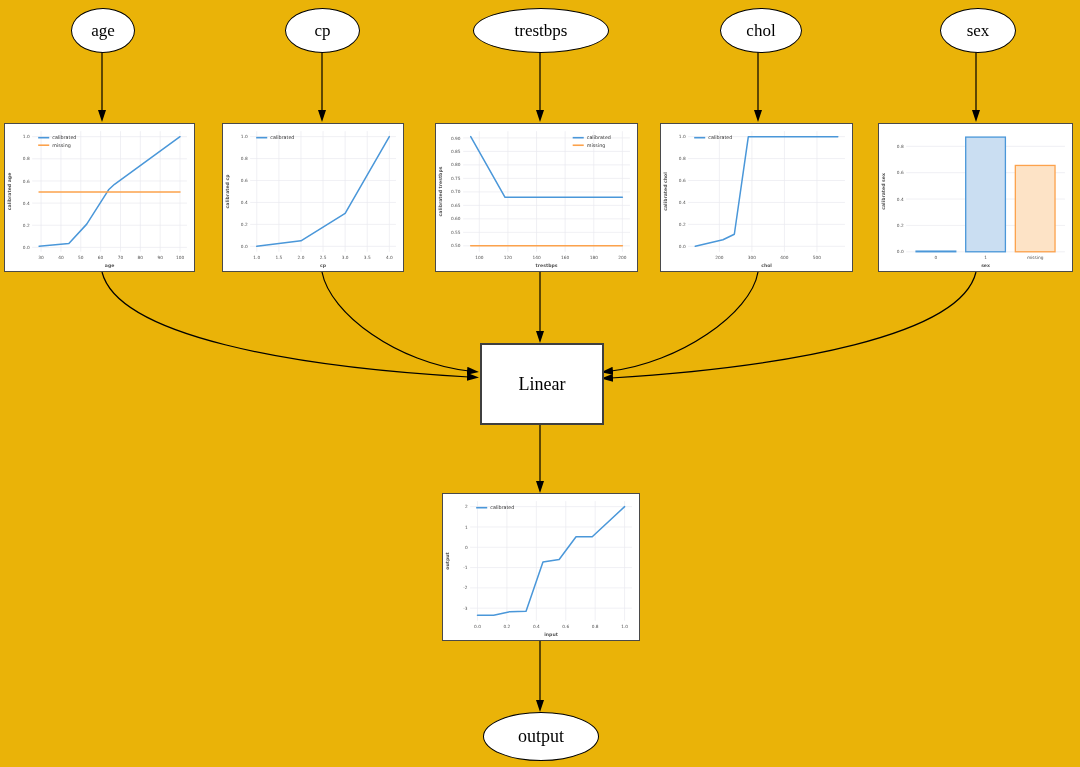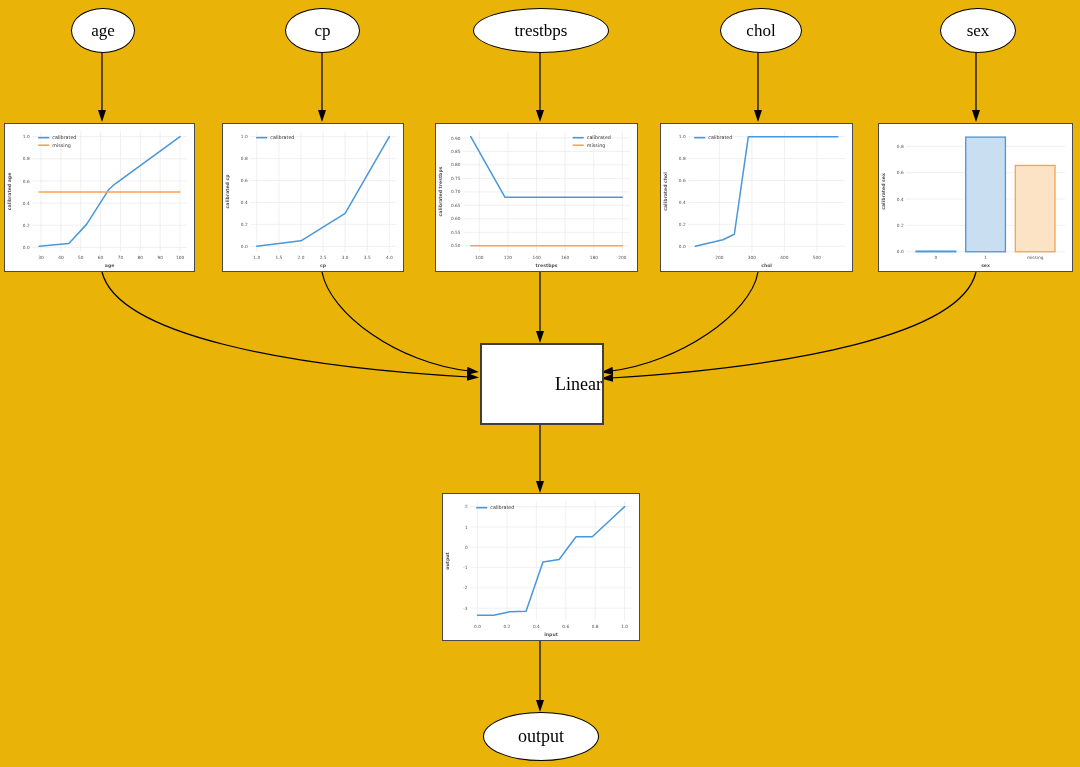--- a/index.html
+++ b/index.html
@@ -3,21 +3,21 @@
 <meta charset="utf-8">
 <style>
   html,body{margin:0;padding:0;background:#fff;}
   .canvas{position:relative;width:1080px;height:767px;background:#eab308;overflow:hidden;
           font-family:"Liberation Serif","DejaVu Serif",serif;}
   .edges{position:absolute;left:0;top:0;width:1080px;height:767px;}
   .ellipse-node{position:absolute;border:1px solid #000;border-radius:50%;background:#fff;
                 display:flex;align-items:center;justify-content:center;
                 font-size:17px;color:#000;}
   .linear-box{position:absolute;border:2px solid #3f3f3f;background:#fff;
-              display:flex;align-items:center;justify-content:flex-end;
+              display:flex;align-items:center;justify-content:center;
               font-size:18px;color:#000;}
   .plot-box{position:absolute;border:1.5px solid #4a4a4a;background:#fff;box-sizing:border-box;}
   .plot-box svg{position:absolute;left:0;top:0;width:100%;height:100%;
                 font-family:"DejaVu Sans","Liberation Sans",sans-serif;}
 </style>
 </head>
 <body>
 
 <div class="canvas">
 

